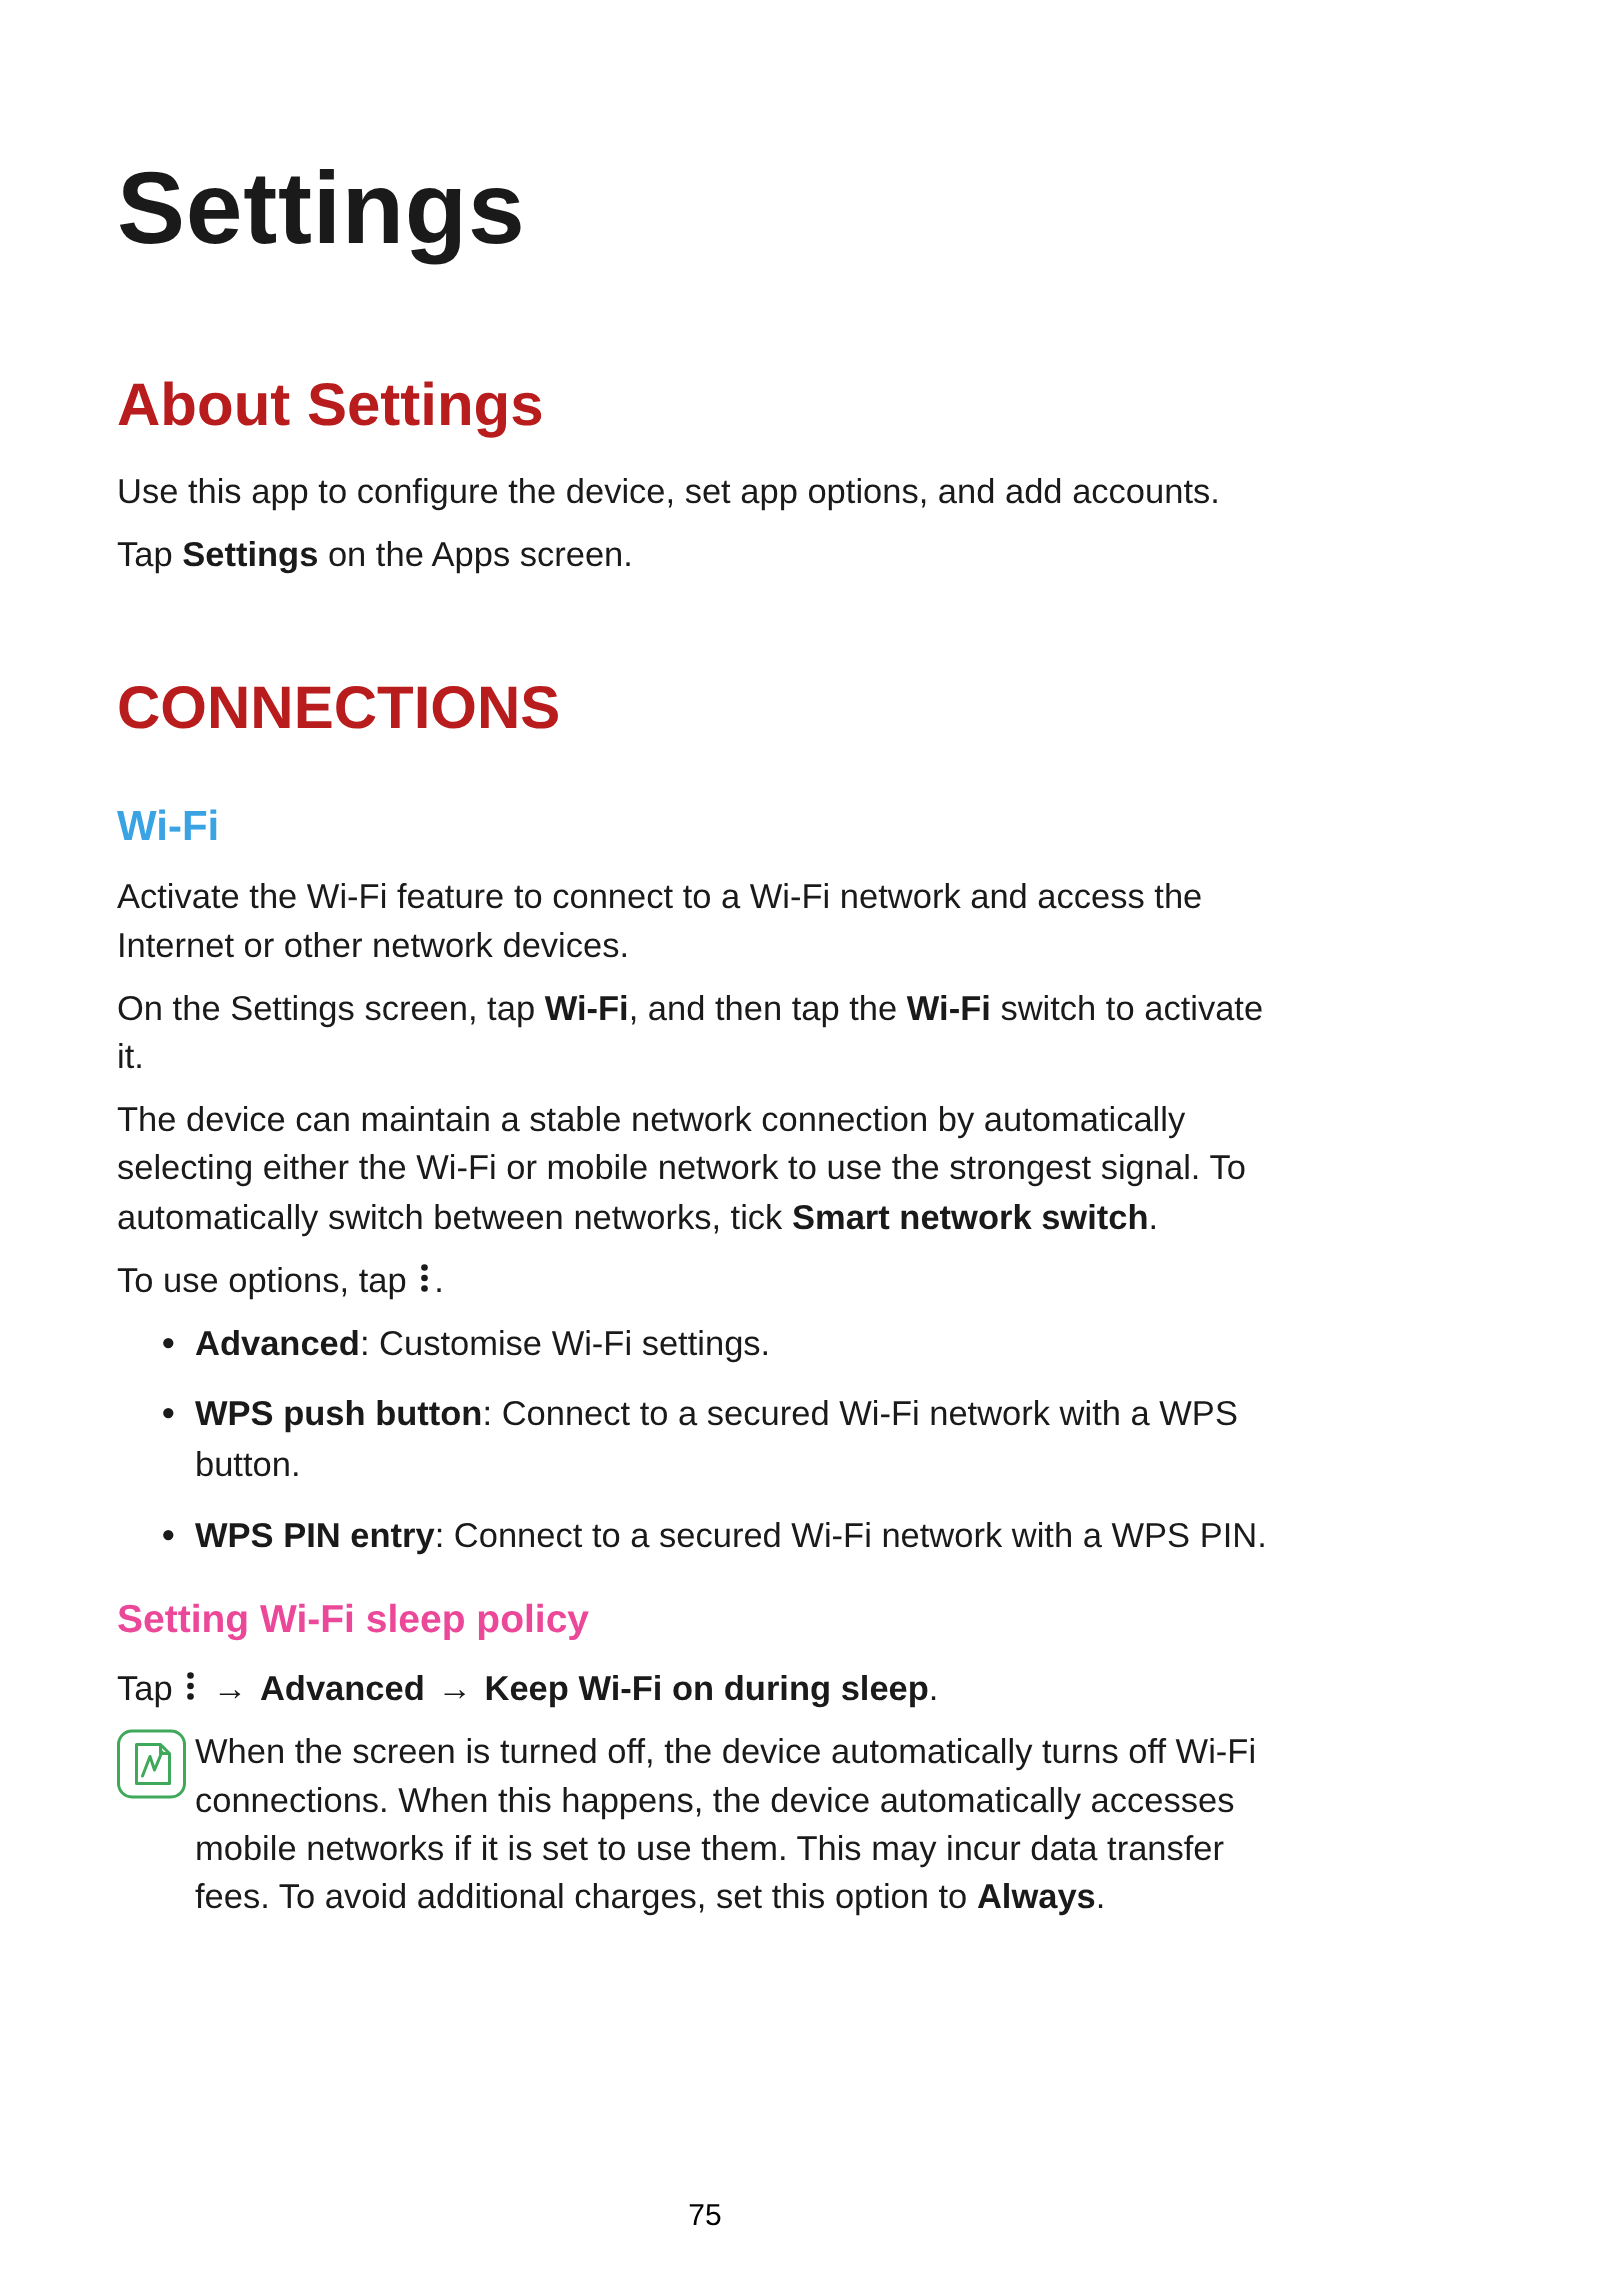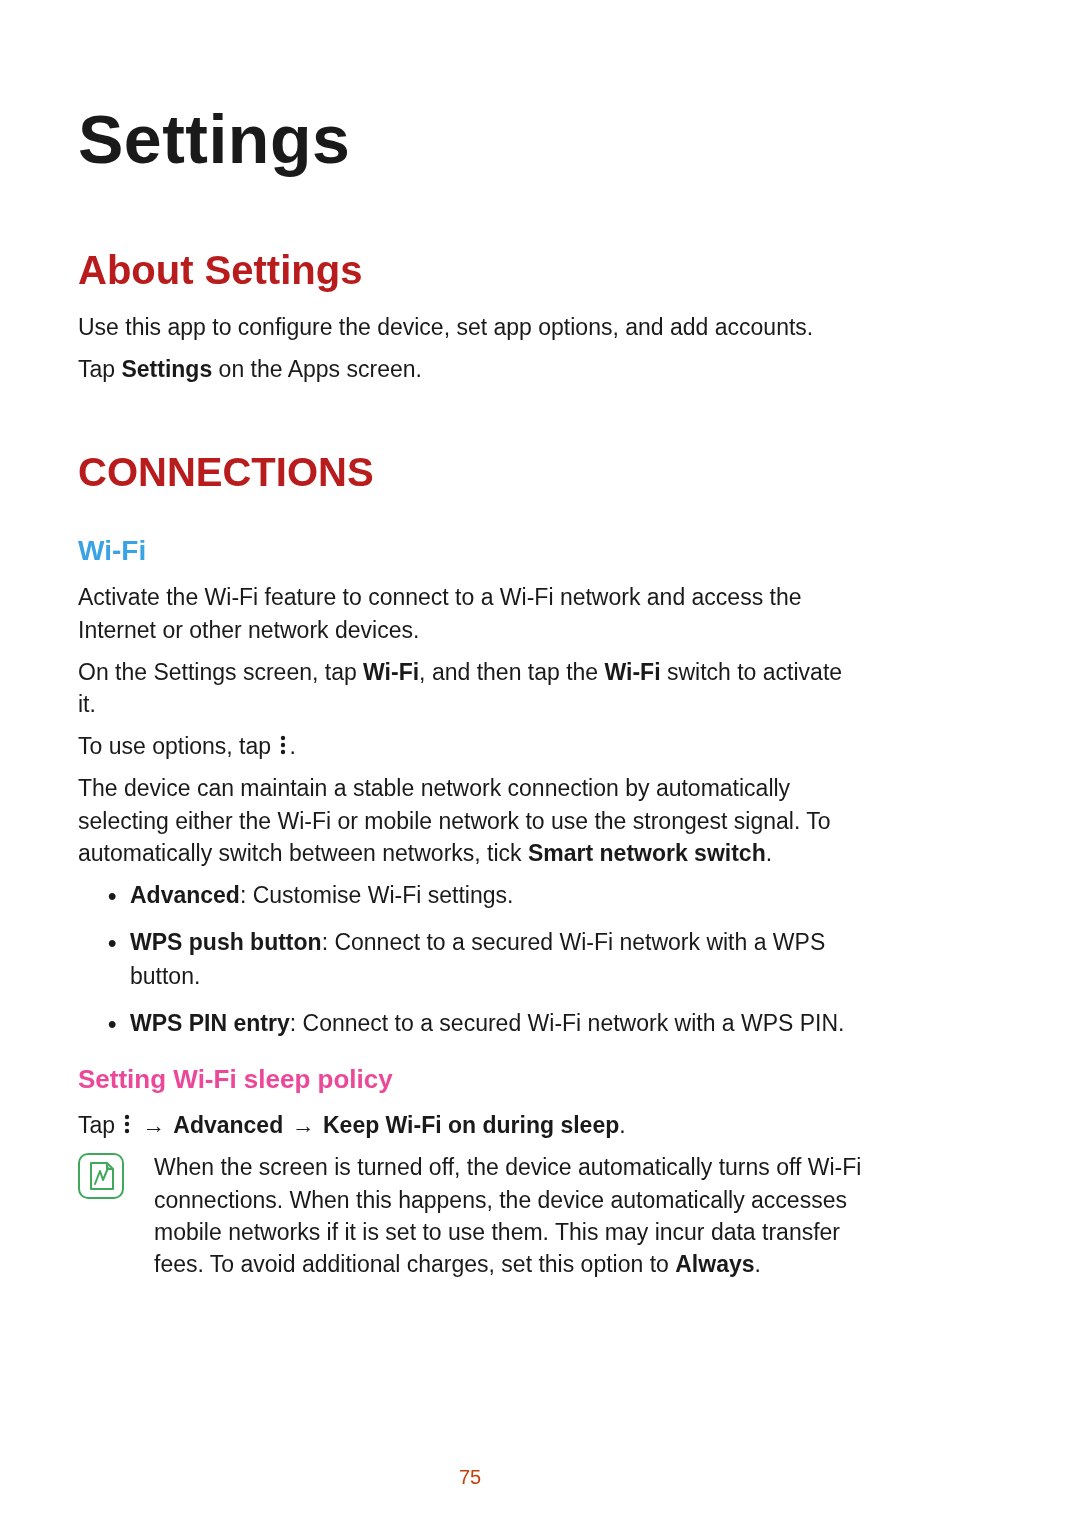--- a/index.html
+++ b/index.html
@@ -67,21 +67,21 @@
     content: "•";
     position: absolute;
     left: 0;
     top: 0;
     font-size: 24px;
     font-weight: 700;
   }
   .note-row {
     display: flex;
     align-items: flex-start;
-    gap: 30px;
+    gap: 6px;
     margin-top: 10px;
   }
   .note-icon-box {
     flex: 0 0 auto;
     width: 46px;
     height: 46px;
     border: 2px solid #3fa85a;
     border-radius: 10px;
     display: flex;
     align-items: center;
@@ -106,21 +106,21 @@
     font-size: 23px;
     padding: 0 2px;
   }
   .page-number {
     position: absolute;
     bottom: 38px;
     left: 0;
     width: 100%;
     text-align: center;
     font-size: 20px;
-    color: #c2410c;
+    color: #000000;
   }
 </style>
 </head>
 <body>
 
 <div class="page">
 
   <h1 class="main-title">Settings</h1>
 
   <h2 class="section-heading">About Settings</h2>
@@ -134,34 +134,34 @@
   <h2 class="section-heading">CONNECTIONS</h2>
 
   <div style="height:22px"></div>
 
   <h3 class="subsection-heading">Wi-Fi</h3>
 
   <p class="body-text">Activate the Wi-Fi feature to connect to a Wi-Fi network and access the Internet or other network devices.</p>
 
   <p class="body-text">
     <span>On the Settings screen, tap </span><span class="bold">Wi-Fi</span><span>, and then tap the </span><span class="bold">Wi-Fi</span><span> switch to activate it.</span>
+  </p>
+
+  <p class="body-text">
+    <span>The device can maintain a stable network connection by automatically selecting either the Wi-Fi or mobile network to use the strongest signal. To automatically switch between networks, tick </span><span class="bold">Smart network switch</span><span>.</span>
   </p>
 
   <p class="body-text">
     <span>To use options, tap </span><span class="more-dots">
       <svg width="12" height="22" viewBox="0 0 12 22">
         <circle cx="6" cy="4" r="2.2" fill="#1a1a1a"></circle>
         <circle cx="6" cy="11" r="2.2" fill="#1a1a1a"></circle>
         <circle cx="6" cy="18" r="2.2" fill="#1a1a1a"></circle>
       </svg>
     </span><span>.</span>
-  </p>
-
-  <p class="body-text">
-    <span>The device can maintain a stable network connection by automatically selecting either the Wi-Fi or mobile network to use the strongest signal. To automatically switch between networks, tick </span><span class="bold">Smart network switch</span><span>.</span>
   </p>
 
   <ul class="bullets">
     <li>
       <span class="bold">Advanced</span><span>: Customise Wi-Fi settings.</span>
     </li>
     <li>
       <span class="bold">WPS push button</span><span>: Connect to a secured Wi-Fi network with a WPS button.</span>
     </li>
     <li>

